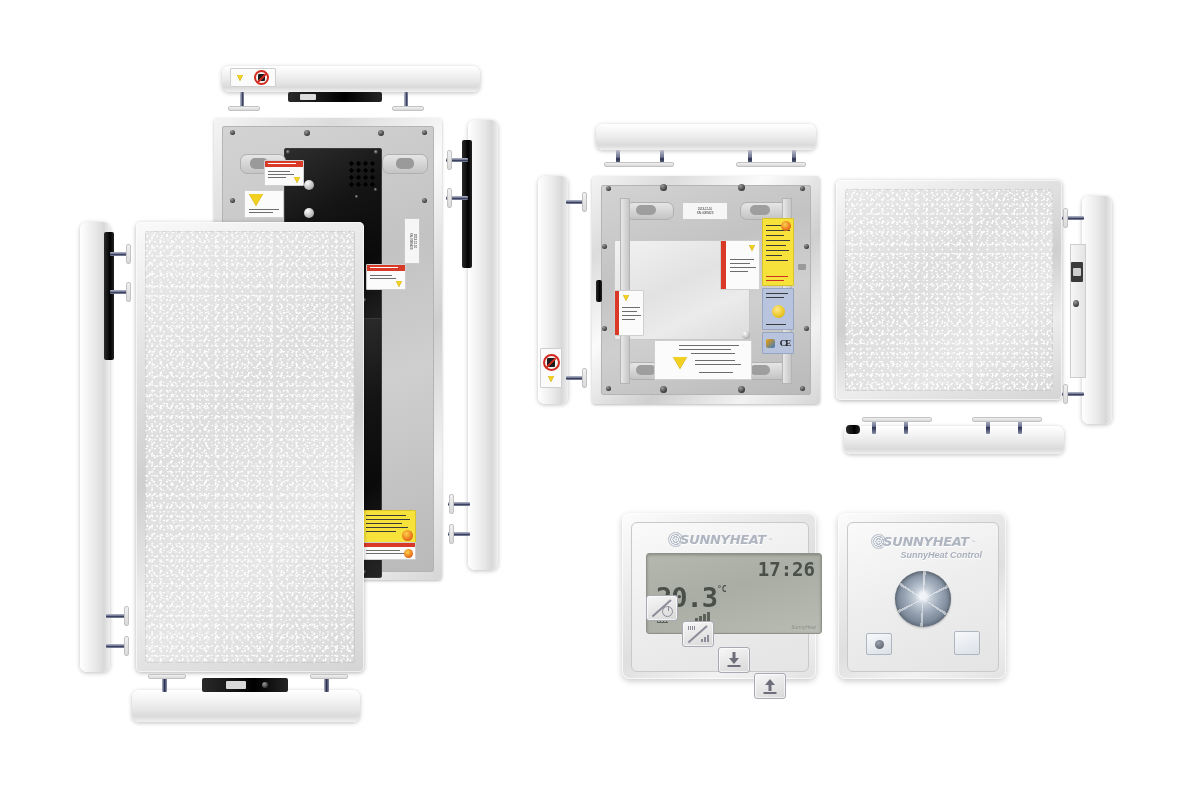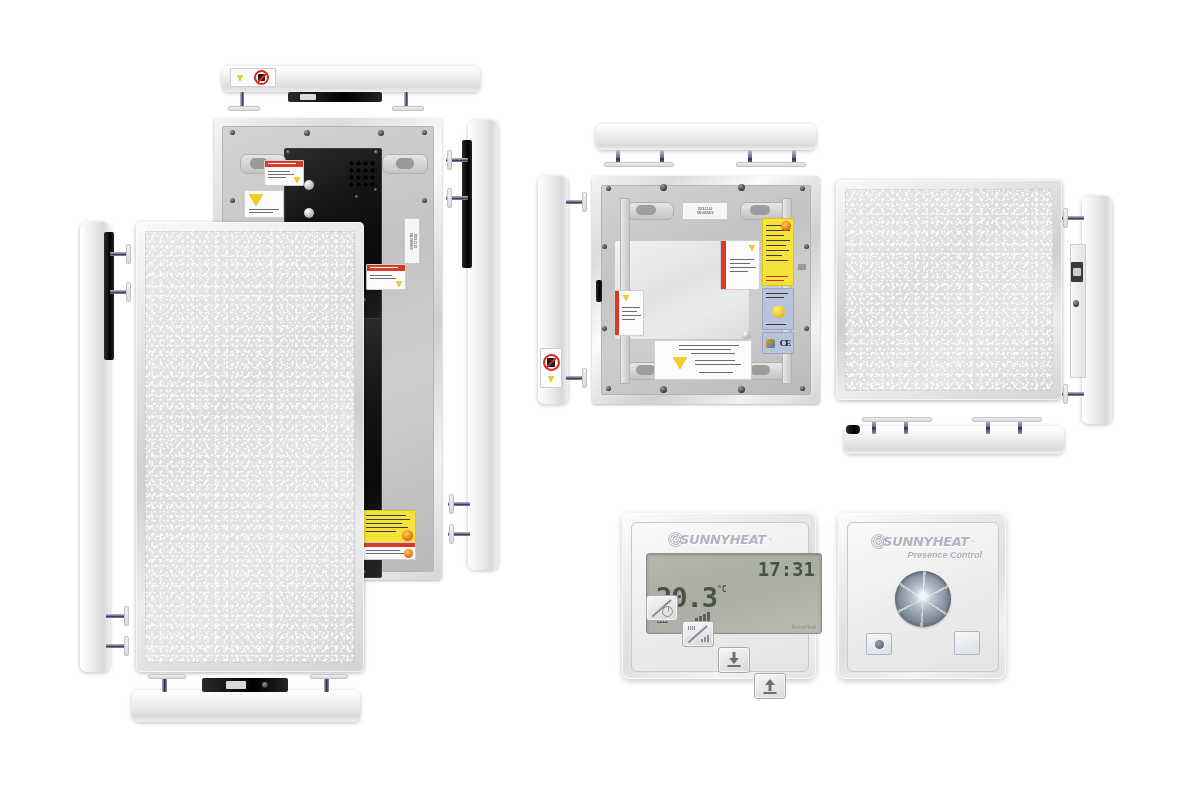--- a/index.html
+++ b/index.html
@@ -457,21 +457,21 @@
   <div class="abs device" style="left:622px;top:513px;width:194px;height:166px;padding:9px;box-sizing:border-box;">
     <div class="device-inner" style="width:100%;height:100%;position:relative;">
 
       <div class="logo abs" style="left:50%;top:9px;transform:translateX(-50%);">
         <div class="logo-mark" style="width:15px;height:15px;"></div>
         <div class="logo-word" style="font-size:13px;margin-left:-5px;">SUNNYHEAT</div>
         <div class="logo-tm">™</div>
       </div>
 
       <div class="lcd abs" style="left:14px;top:30px;right:14px;height:79px;">
-        <div class="abs seg clock" style="right:6px;top:6px;">17:31</div>
+        <div class="abs seg clock" style="right:6px;top:6px;">17:26</div>
         <div class="abs" style="left:9px;top:30px;display:flex;align-items:flex-start;">
           <span class="seg temp">20.3</span>
           <span class="seg unit" style="margin-top:2px;">°C</span>
         </div>
         <div class="abs" style="left:10px;top:60px;width:11px;height:7px;
                     background:repeating-linear-gradient(90deg,#5c6159 0 1.5px,transparent 1.5px 3px);
                     border-top:1.5px solid #5c6159;border-bottom:1.5px solid #5c6159;"></div>
         <div class="abs" style="left:48px;top:58px;display:flex;align-items:flex-end;gap:1.5px;">
           <i style="display:block;width:2.5px;height:3px;background:#5c6159;"></i>
           <i style="display:block;width:2.5px;height:5px;background:#5c6159;"></i>
@@ -514,21 +514,21 @@
   </div>
 
   <div class="abs device" style="left:838px;top:513px;width:168px;height:166px;padding:9px;box-sizing:border-box;">
     <div class="device-inner" style="width:100%;height:100%;position:relative;">
 
       <div class="logo abs" style="left:50%;top:11px;transform:translateX(-50%);">
         <div class="logo-mark" style="width:15px;height:15px;"></div>
         <div class="logo-word" style="font-size:13px;margin-left:-5px;">SUNNYHEAT</div>
         <div class="logo-tm">™</div>
       </div>
-      <div class="presence-sub abs" style="right:16px;top:27px;font-size:9px;">Presence Control</div>
+      <div class="presence-sub abs" style="right:16px;top:27px;font-size:9px;">SunnyHeat Control</div>
 
       <div class="pir abs" style="left:50%;top:48px;transform:translateX(-50%);width:56px;height:56px;"></div>
 
       <div class="abs pc-sqbtn" style="left:18px;bottom:16px;width:24px;height:20px;display:flex;align-items:center;justify-content:center;">
         <div class="pc-led" style="width:9px;height:9px;"></div>
       </div>
       <div class="abs pc-sqbtn" style="right:18px;bottom:16px;width:24px;height:22px;"></div>
 
     </div>
   </div>

